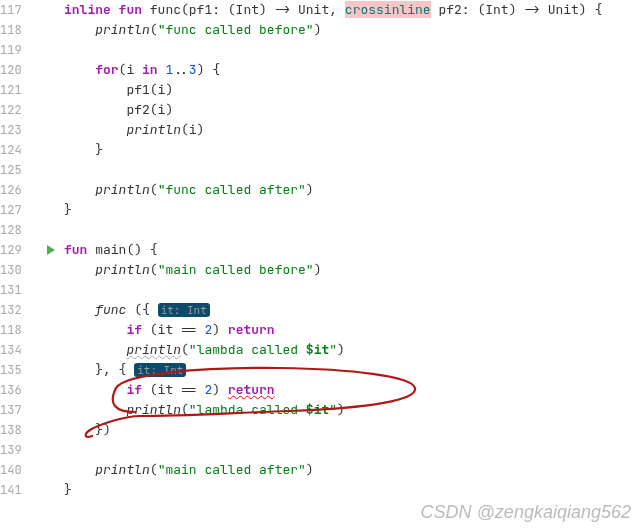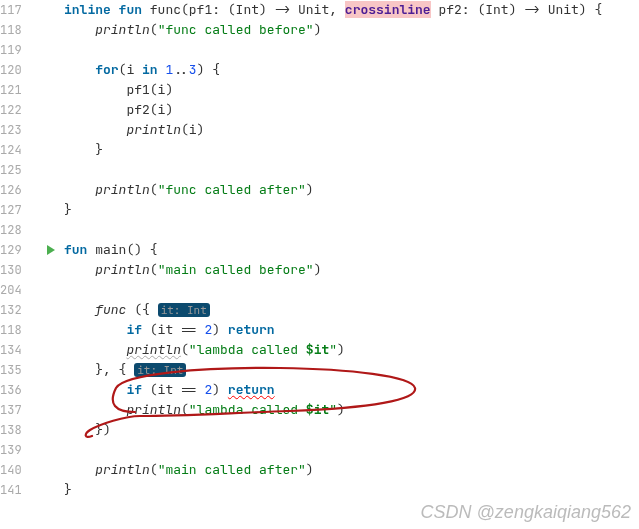--- a/index.html
+++ b/index.html
@@ -43,26 +43,26 @@
       flex: 1;
       position: relative;
       padding-left: 4px;
     }
     .code-line {
       height: 20px;
       line-height: 20px;
       white-space: pre;
       color: #333;
     }
-    .kw { color: #0369a1; font-weight: 600; }
+    .kw { color: #a21caf; font-weight: 600; }
     .fn { font-style: italic; color: #333; }
     .str { color: #067d17; }
     .num { color: #1750eb; }
     .hint { color: #999; background: #0c4a6e; border-radius: 3px; padding: 0 3px; font-size: 11px; }
-    .highlight-kw { background: #f8c6c6; color: #4c1d95; font-weight: bold; }
+    .highlight-kw { background: #f8c6c6; color: #0f766e; }
     .wavy {
       text-decoration: underline wavy #ff0000 1px;
       text-decoration-skip-ink: none;
     }
     .wavy-gray {
       text-decoration: underline wavy #aaa 1px;
       text-decoration-skip-ink: none;
     }
     .annotation-svg {
       position: absolute;
@@ -91,21 +91,21 @@
       <div class="gutter-line">121</div>
       <div class="gutter-line">122</div>
       <div class="gutter-line">123</div>
       <div class="gutter-line">124</div>
       <div class="gutter-line">125</div>
       <div class="gutter-line">126</div>
       <div class="gutter-line">127</div>
       <div class="gutter-line">128</div>
       <div class="gutter-line">129</div>
       <div class="gutter-line">130</div>
-      <div class="gutter-line">204</div>
+      <div class="gutter-line">131</div>
       <div class="gutter-line">132</div>
       <div class="gutter-line">118</div>
       <div class="gutter-line">134</div>
       <div class="gutter-line">135</div>
       <div class="gutter-line">136</div>
       <div class="gutter-line">137</div>
       <div class="gutter-line">138</div>
       <div class="gutter-line">139</div>
       <div class="gutter-line">140</div>
       <div class="gutter-line">141</div>

